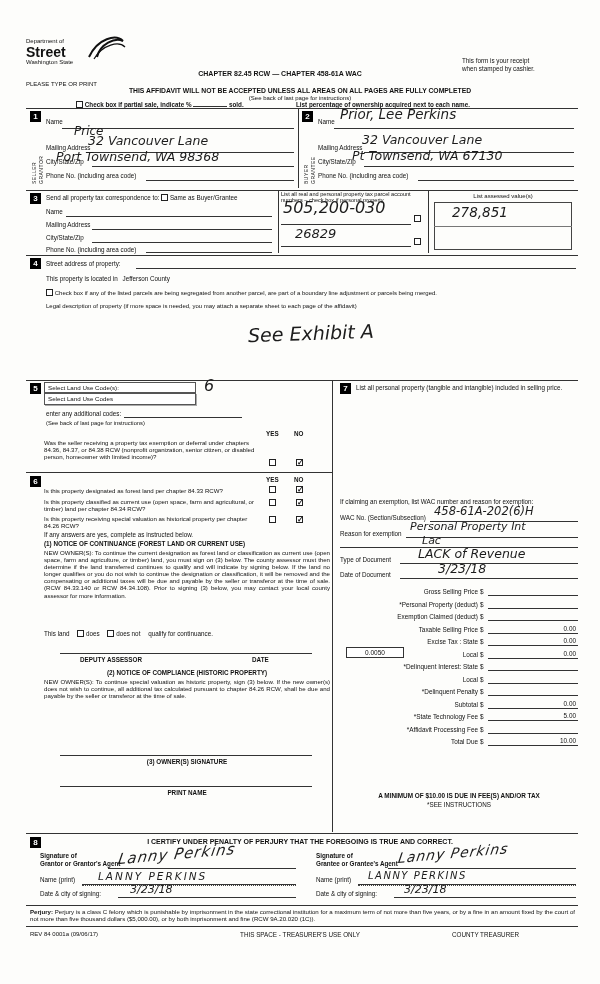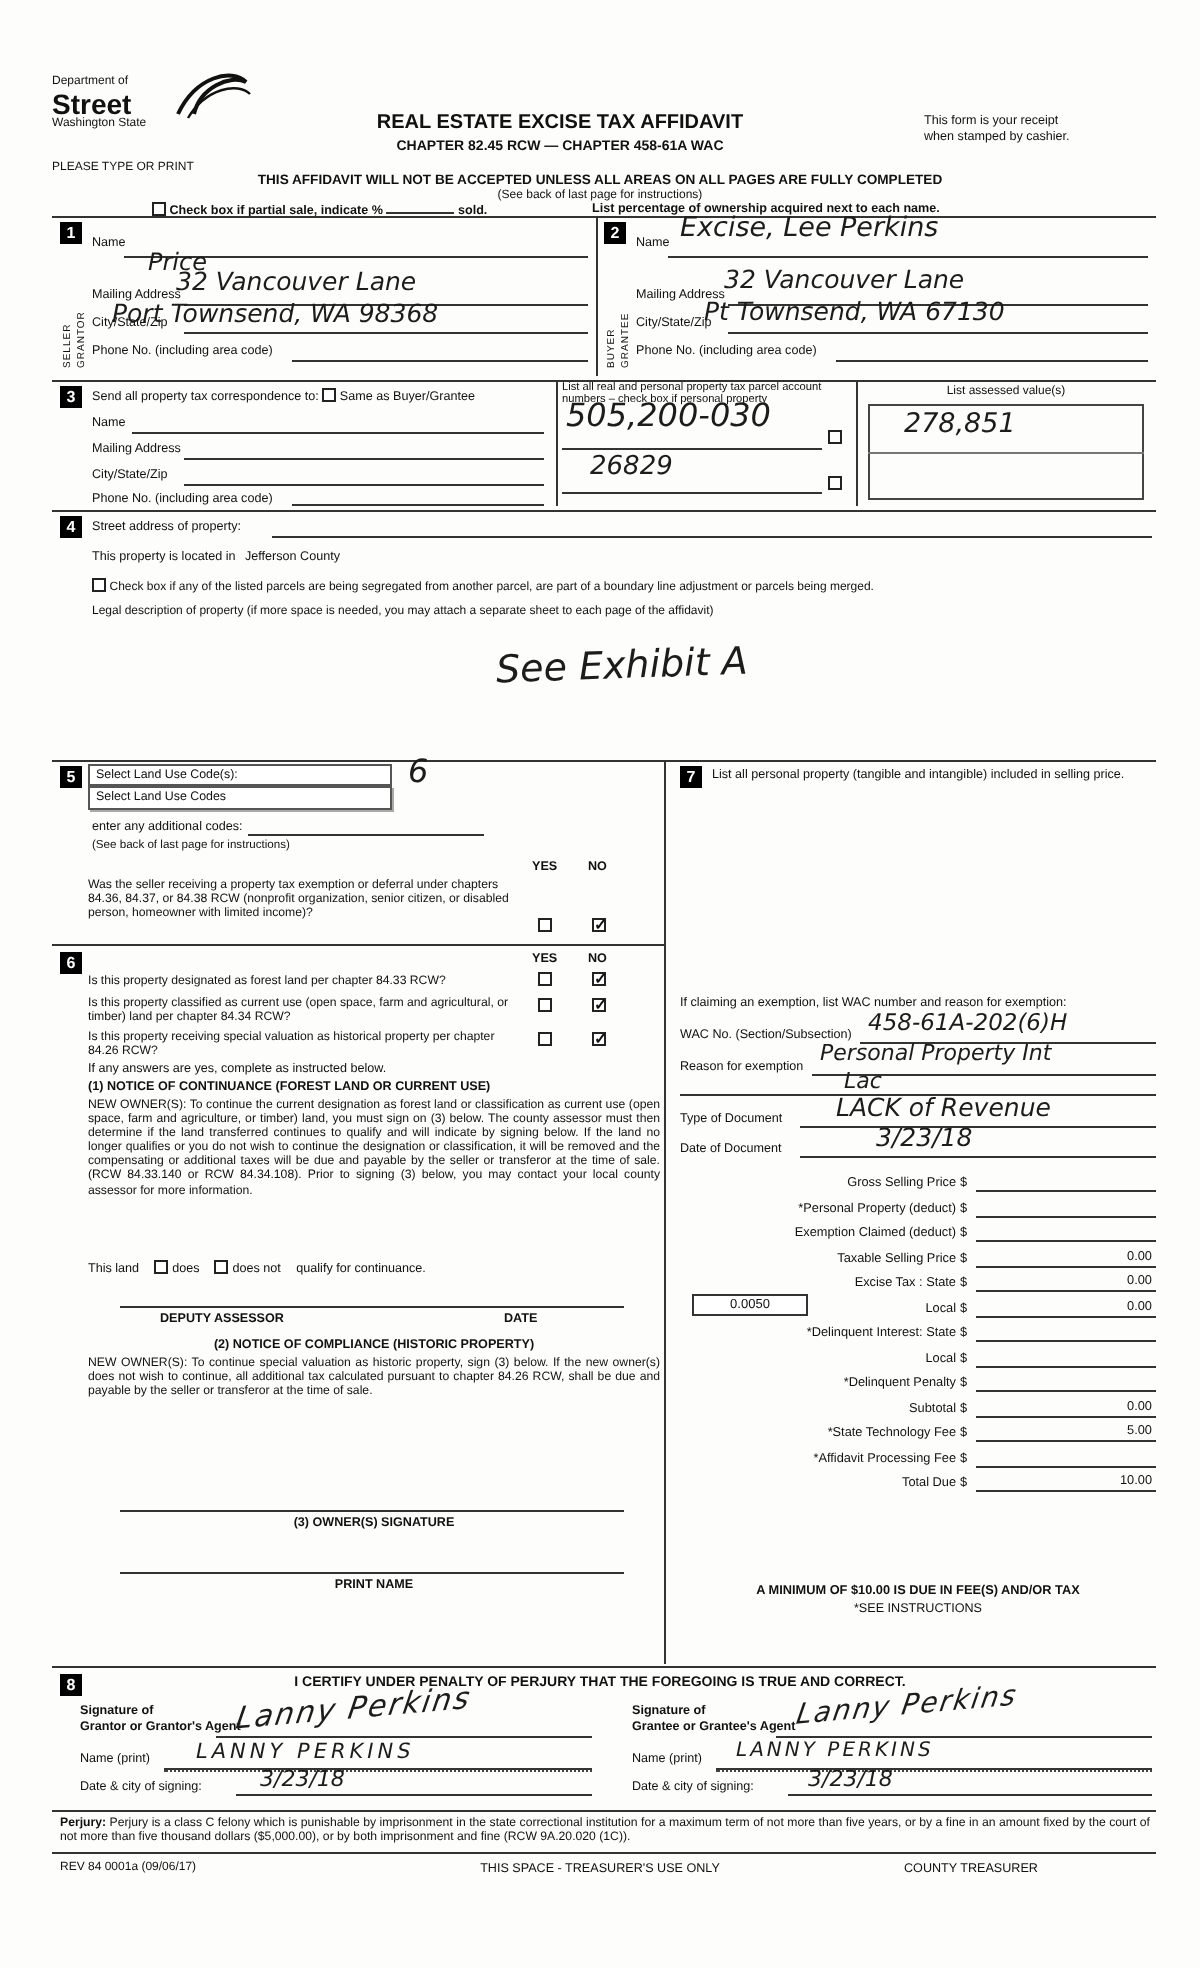--- a/index.html
+++ b/index.html
@@ -37,21 +37,20 @@
   <div class="abs" style="left:26px; top:38px;">
     <div class="lbl" style="font-size:6px;">Department of</div>
     <div class="b" style="font-size:14px; line-height:14px;">Street</div>
     <div class="lbl" style="font-size:6px;">Washington State</div>
   </div>
   <svg class="abs" style="left:86px; top:34px;" width="40" height="26" viewBox="0 0 40 26">
     <path d="M3 23 C12 4, 30 0, 37 7 C29 3, 14 10, 11 23" fill="none" stroke="#111" stroke-width="2"></path>
     <path d="M8 25 C17 10, 33 7, 39 13" fill="none" stroke="#111" stroke-width="1.2"></path>
   </svg>
 
-  <div class="abs b c" style="left:140px; top:56px; width:280px; font-size:10px;">REAL ESTATE EXCISE TAX AFFIDAVIT</div>
   <div class="abs b c" style="left:140px; top:70px; width:280px; font-size:7px;">CHAPTER 82.45 RCW — CHAPTER 458-61A WAC</div>
 
   <div class="abs lbl" style="left:462px; top:57px;">This form is your receipt</div>
   <div class="abs lbl" style="left:462px; top:65px;">when stamped by cashier.</div>
 
   <div class="abs lbl" style="left:26px; top:81px; font-size:6px;">PLEASE TYPE OR PRINT</div>
   <div class="abs b c" style="left:70px; top:87px; width:460px; font-size:6.8px;">THIS AFFIDAVIT WILL NOT BE ACCEPTED UNLESS ALL AREAS ON ALL PAGES ARE FULLY COMPLETED</div>
   <div class="abs c lbl" style="left:70px; top:95px; width:460px; font-size:6px;">(See back of last page for instructions)</div>
 
   <div class="abs lbl" style="left:76px; top:101px;">
@@ -83,21 +82,21 @@
 
   <div class="abs lbl" style="left:46px; top:172px;">Phone No. (including area code)</div>
   <div class="hline" style="left:146px; top:180px; width:148px;"></div>
 
   <div class="numbox" style="left:302px; top:111px;">2</div>
   <span class="vert" style="left:303px; top:184px;">BUYER</span>
   <span class="vert" style="left:310px; top:184px;">GRANTEE</span>
 
   <div class="abs lbl" style="left:318px; top:118px;">Name</div>
   <div class="hline" style="left:334px; top:128px; width:240px;"></div>
-  <div class="hw" style="left:340px; top:106px; font-size:13.5px;">Excise, Lee Perkins</div>
+  <div class="hw" style="left:340px; top:106px; font-size:13.5px;">Prior, Lee Perkins</div>
 
   <div class="abs lbl" style="left:318px; top:144px;">Mailing Address</div>
   <div class="hline" style="left:364px; top:152px; width:210px;"></div>
   <div class="hw" style="left:362px; top:132px; font-size:12.5px;">32 Vancouver Lane</div>
 
   <div class="abs lbl" style="left:318px; top:158px;">City/State/Zip</div>
   <div class="hline" style="left:364px; top:166px; width:210px;"></div>
   <div class="hw" style="left:352px; top:148px; font-size:12.5px;">Pt Townsend, WA 67130</div>
 
   <div class="abs lbl" style="left:318px; top:172px;">Phone No. (including area code)</div>

